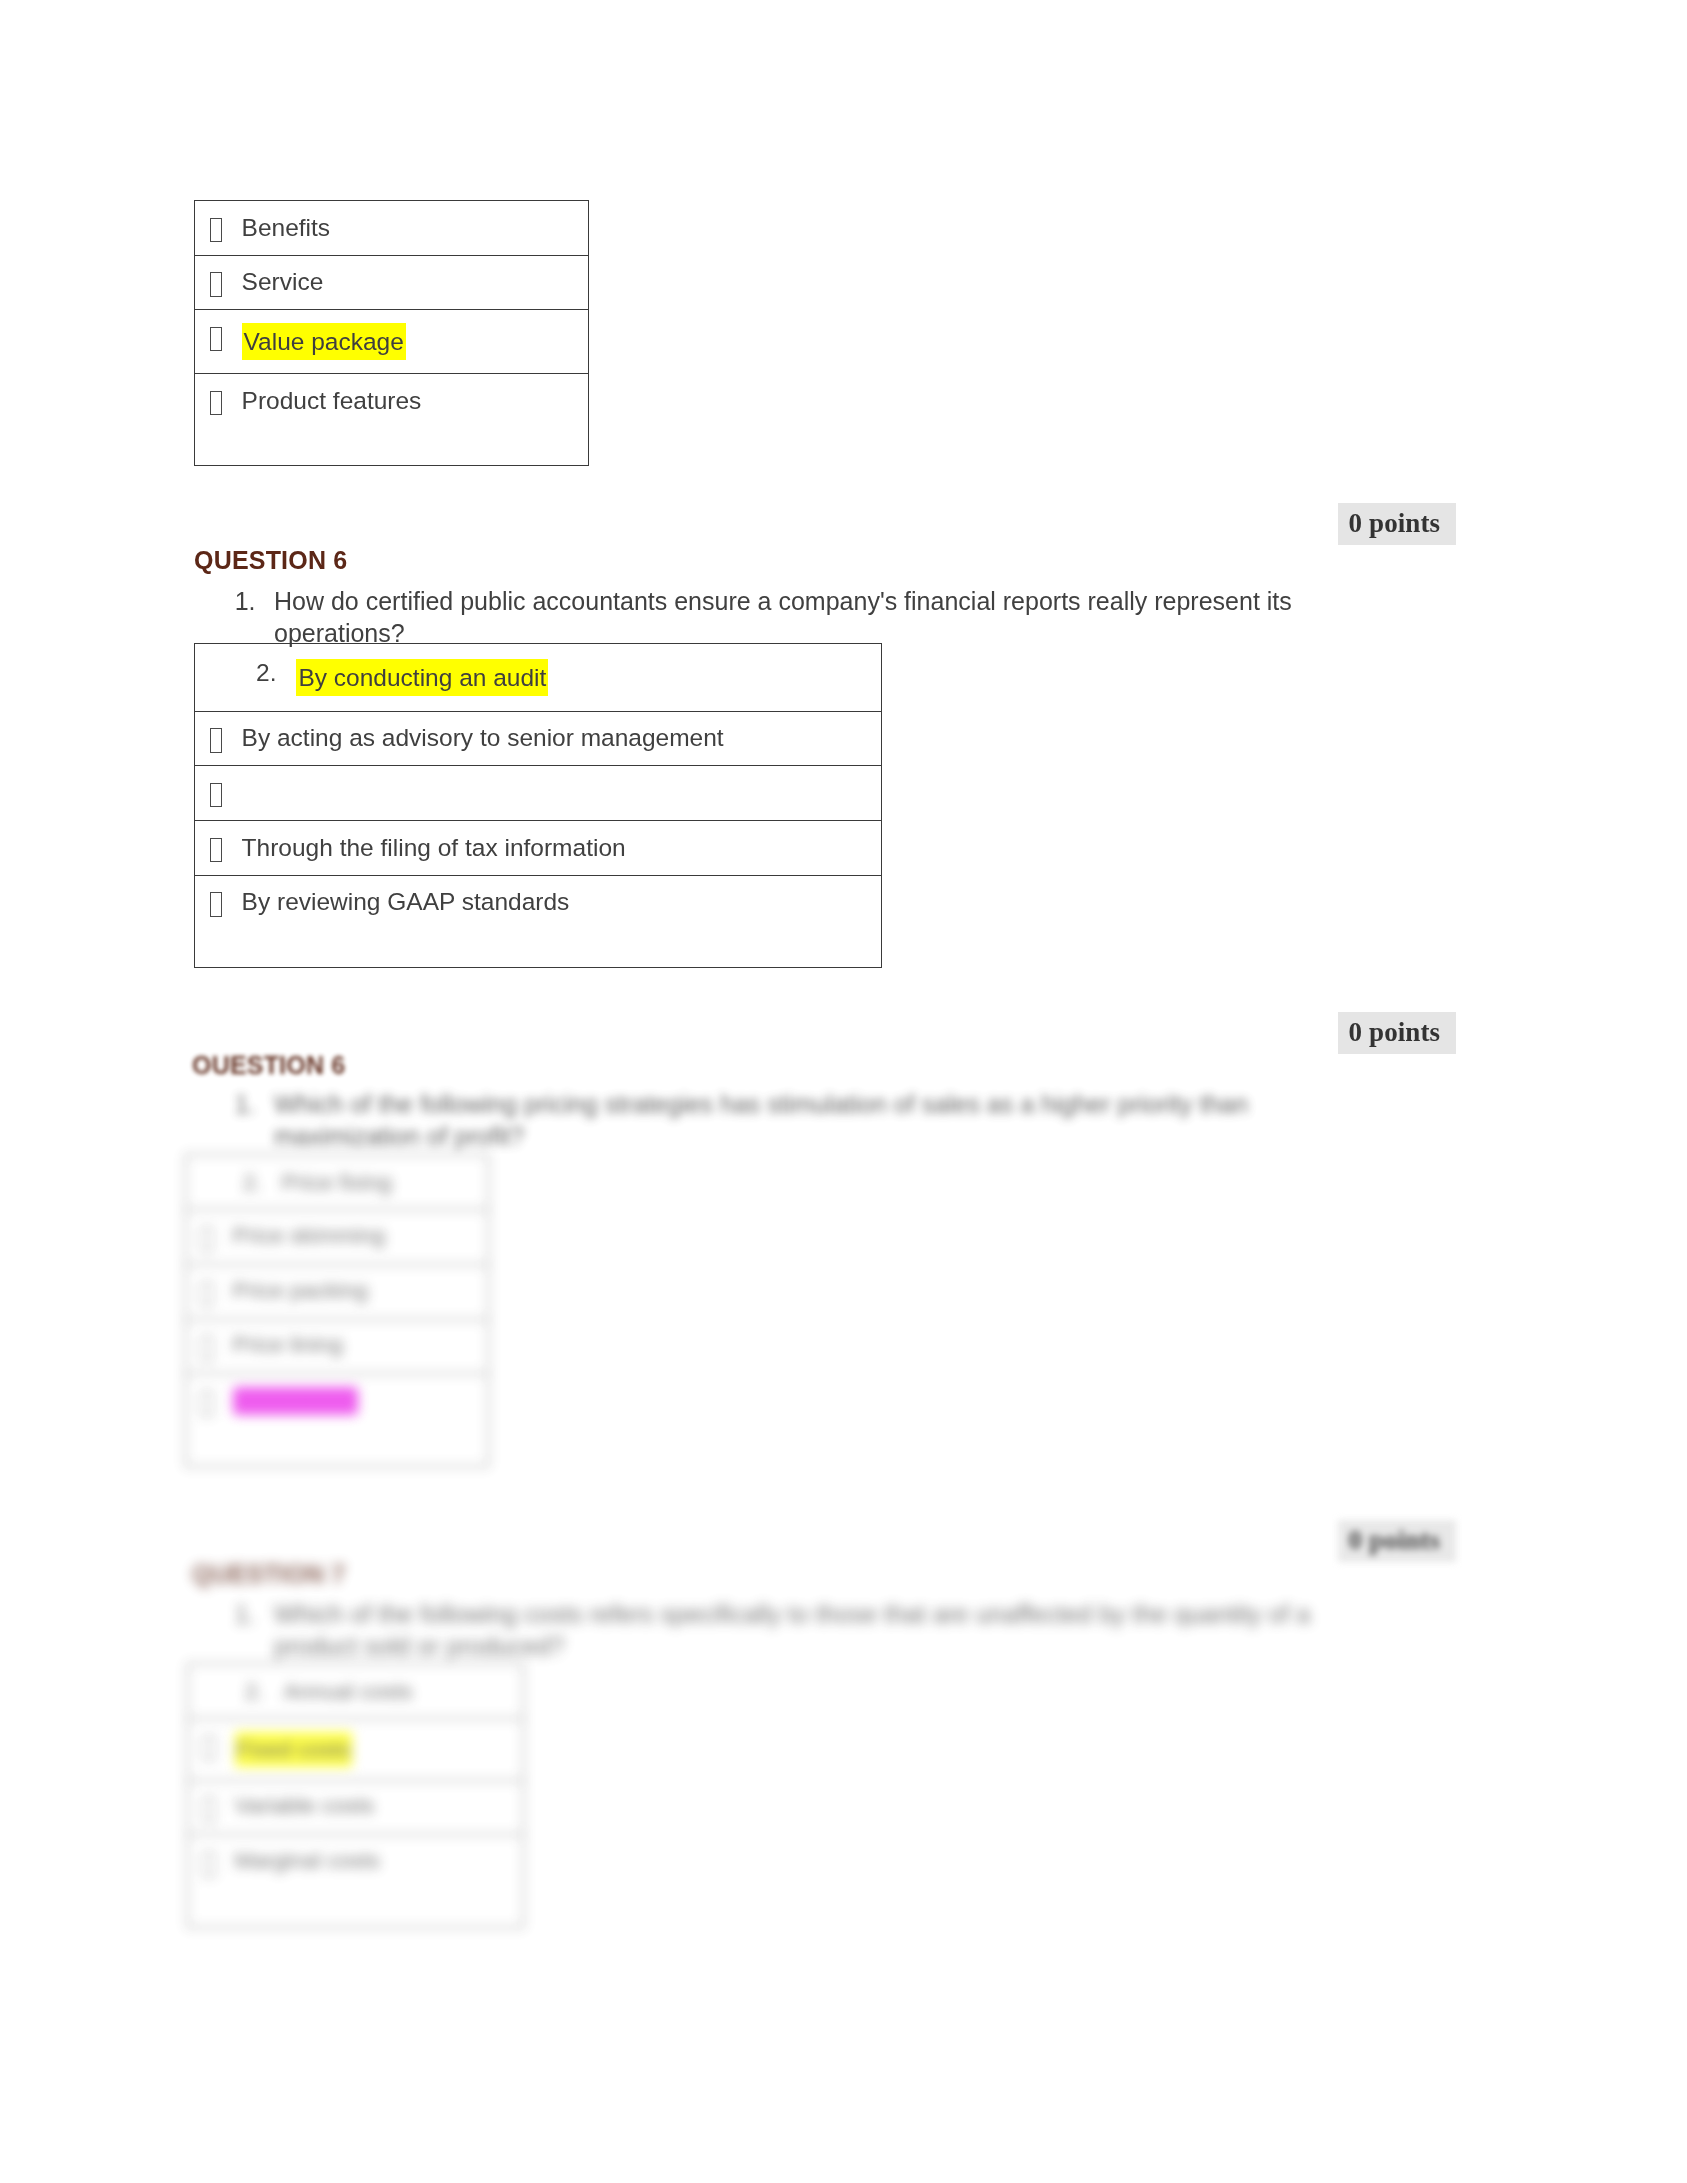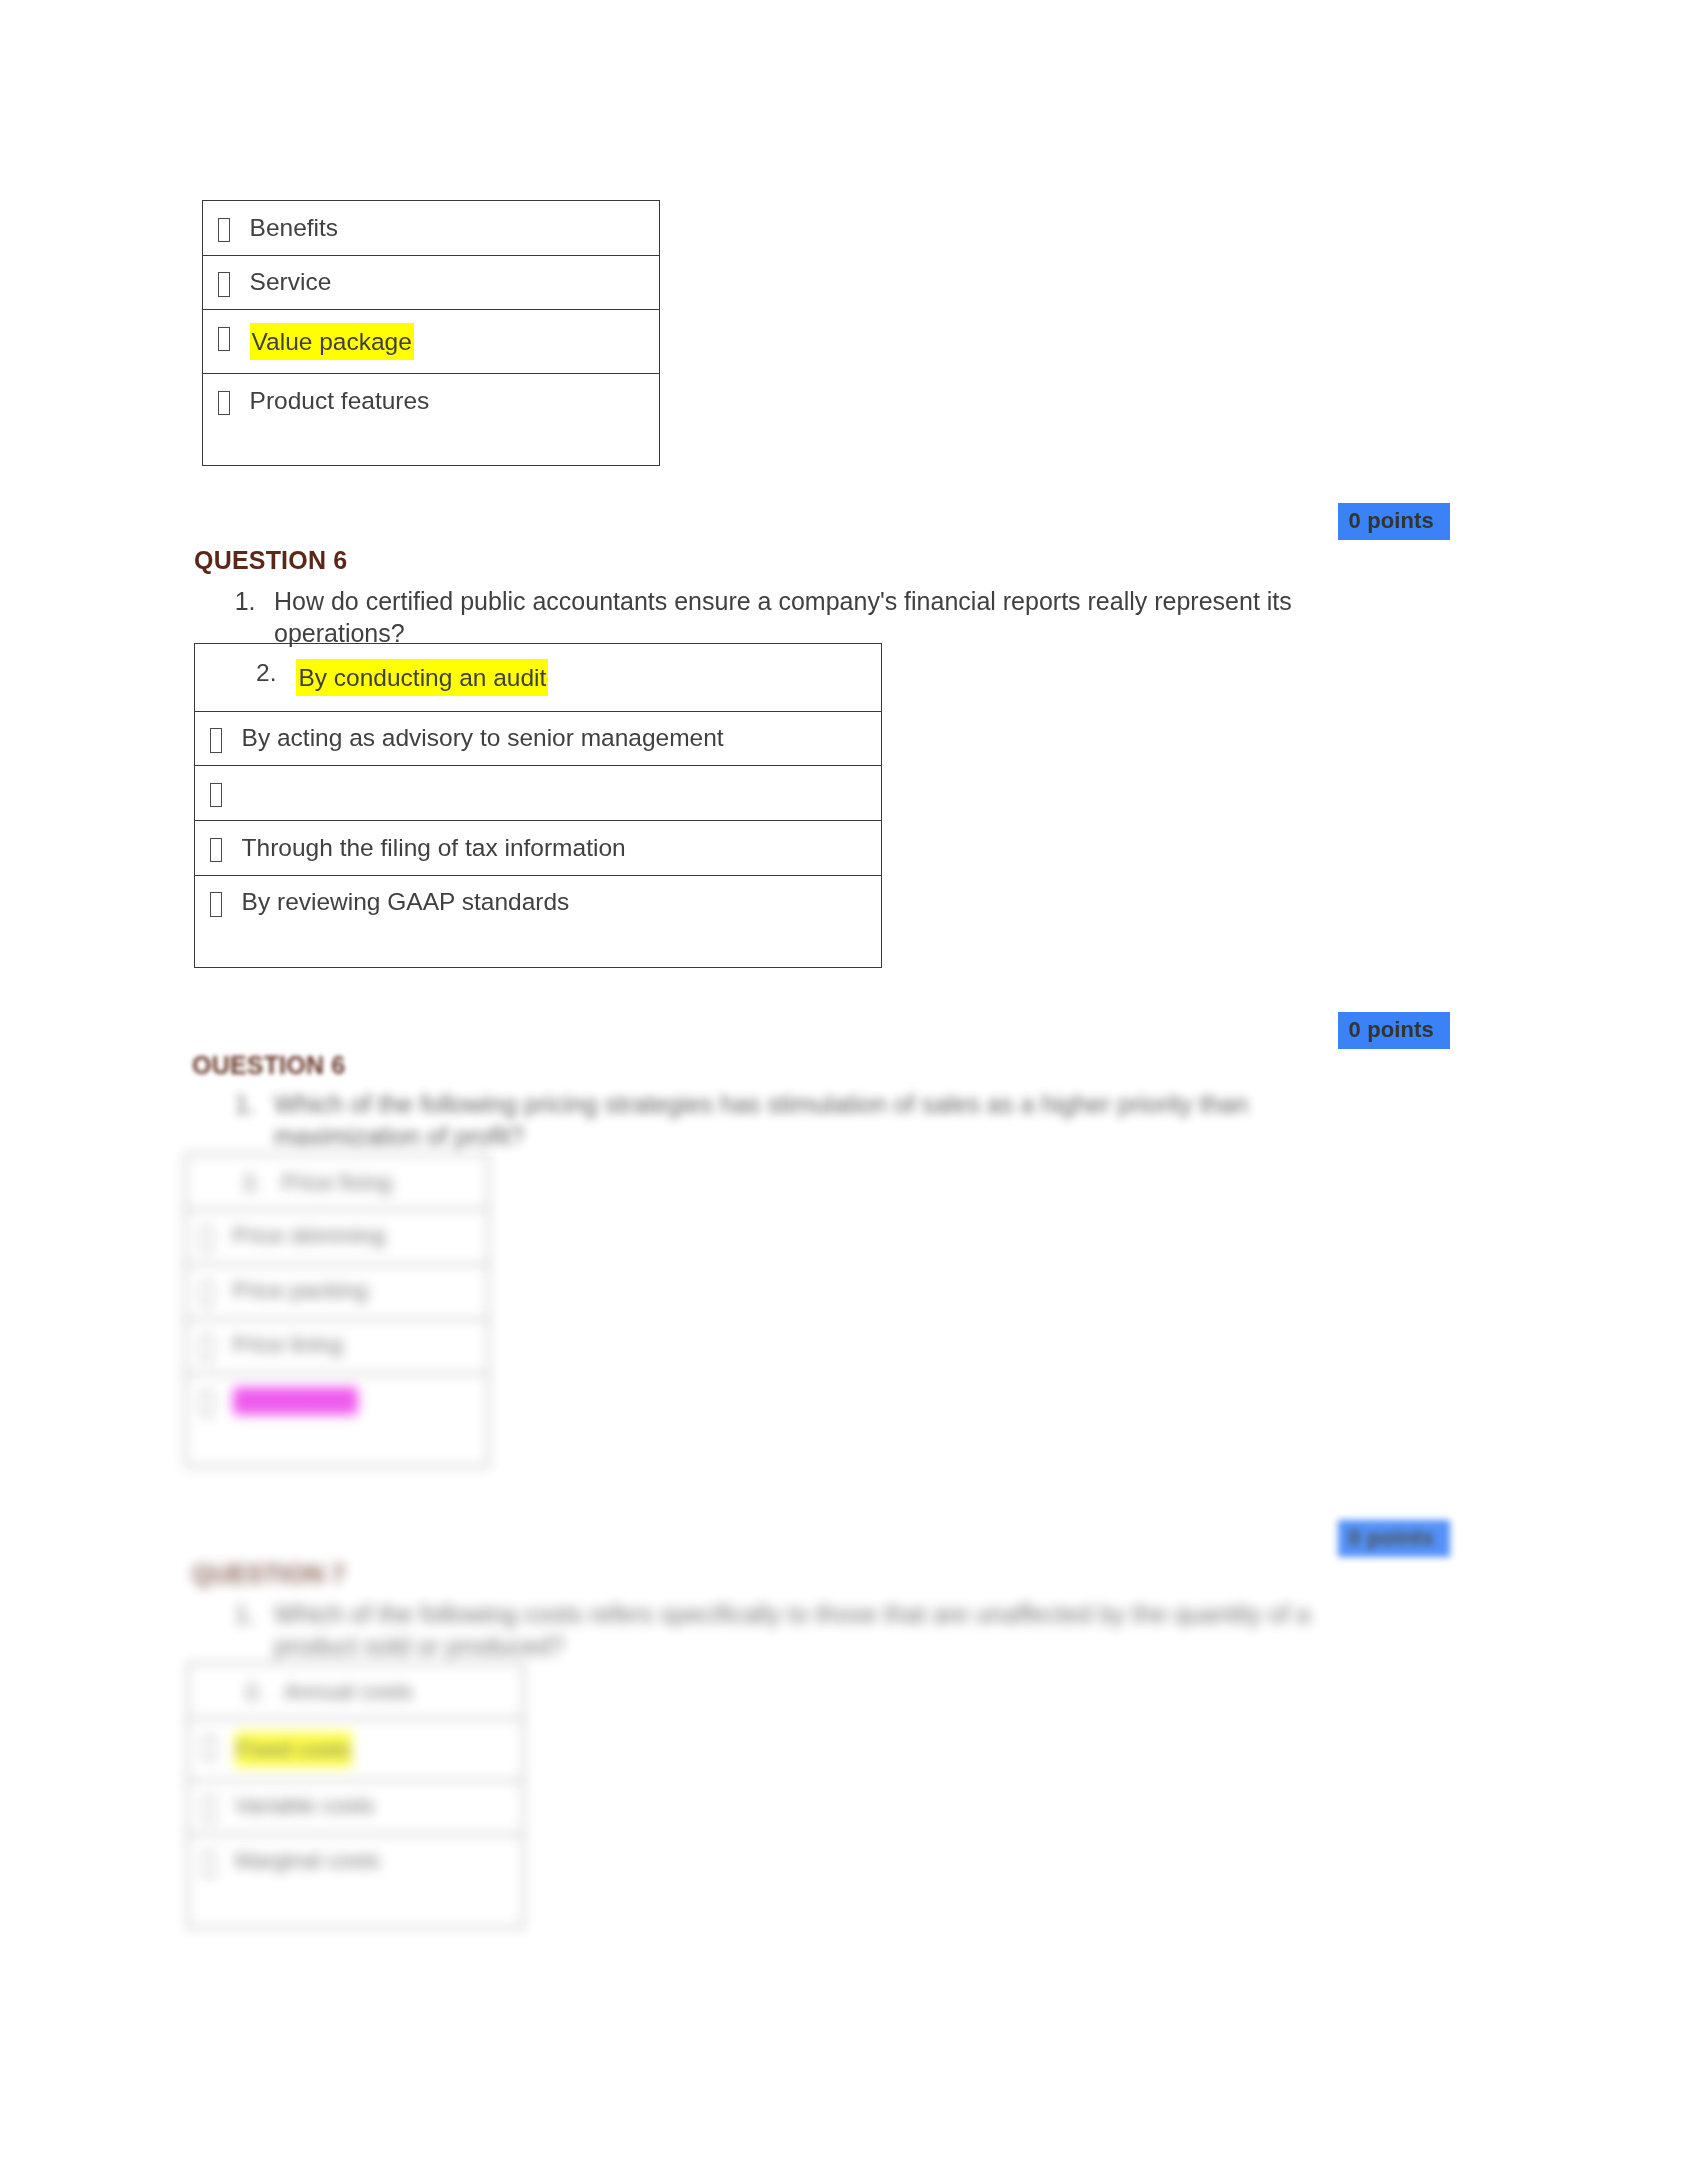--- a/index.html
+++ b/index.html
@@ -76,28 +76,29 @@
   }
   .num-marker {
     display: inline-block;
     margin-right: 20px;
     flex: 0 0 auto;
   }
 
   
   .points-badge {
     position: absolute;
-    background: #3b82f6;
+    background: #e5e5e5;
     color: #333333;
-    font-size: 22px;
+    font-size: 27px;
     font-weight: bold;
     line-height: 1;
     padding: 6.6px 16px 8px 10.6px;
     letter-spacing: 0.1px;
     white-space: nowrap;
+    font-family: Liberation Serif, serif;
   }
 
   
   .q-heading {
     position: absolute;
     font-size: 25px;
     font-weight: bold;
     color: #5c2717;
     letter-spacing: 0.2px;
     white-space: nowrap;
@@ -133,21 +134,21 @@
     color: #e81ee8;
     padding: 1.3px 2.6px;
     border-radius: 4px;
   }
 </style>
 </head>
 <body>
 
 <div class="page">
 
-  <table class="opt-table" style="position:absolute; left:194px; top:200px; width:458px;margin-left:8px;">
+  <table class="opt-table" style="position:absolute; left:194px; top:200px; width:395px;">
     <tbody>
       <tr>
         <td>
           <div class="opt-cell">
             <span class="tofu"></span>
             <span class="opt-label">Benefits</span>
           </div>
         </td>
       </tr>
       <tr>

